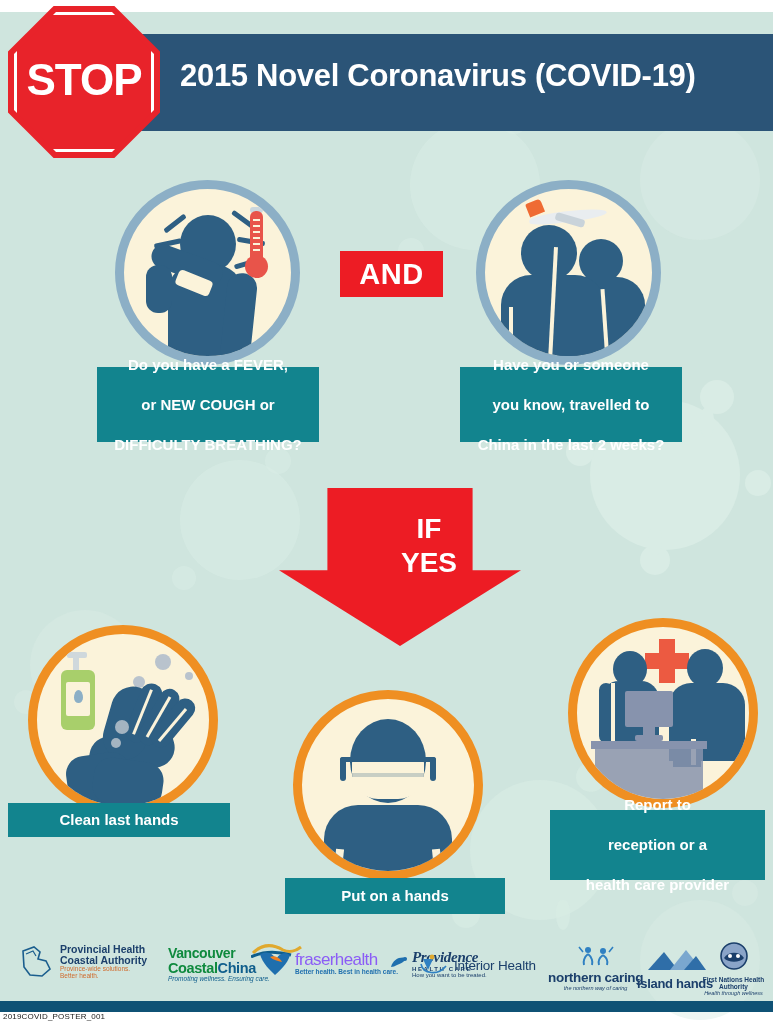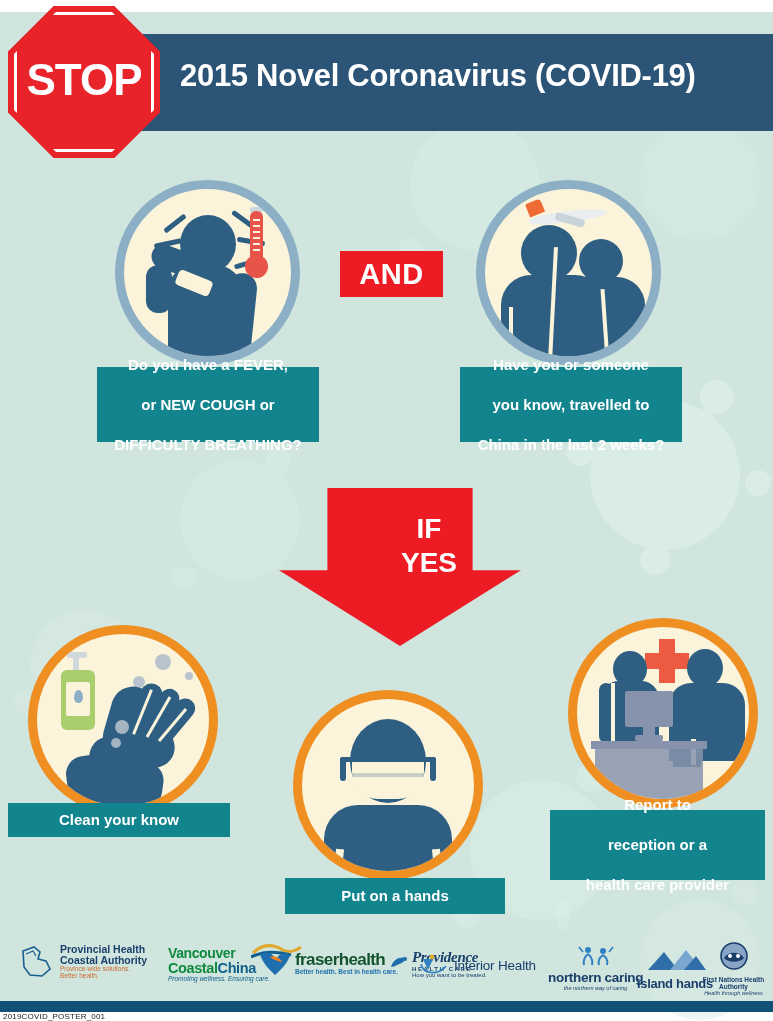--- a/index.html
+++ b/index.html
@@ -234,21 +234,21 @@
 
     <div class="bubble" style="left:78px;top:86px;width:14px;height:14px;opacity:.85;"></div>
     <div class="bubble" style="left:74px;top:104px;width:10px;height:10px;opacity:.85;"></div>
 
     <div class="cream" style="left:104px;top:54px;width:3px;height:48px;transform:rotate(22deg);"></div>
     <div class="cream" style="left:120px;top:60px;width:3px;height:46px;transform:rotate(30deg);"></div>
     <div class="cream" style="left:134px;top:70px;width:3px;height:42px;transform:rotate(40deg);"></div>
   </div>
 
   <div class="teal-box" style="left:8px;top:803px;width:222px;height:34px;">
-    <span>Clean your know</span>
+    <span>Clean last hands</span>
   </div>
 
   <div class="circle orange-ring" style="left:293px;top:690px;width:190px;height:190px;">
 
     <div class="fg-round" style="left:48px;top:20px;width:76px;height:84px;"></div>
 
     <div class="cream" style="left:50px;top:58px;width:72px;height:42px;border-radius:6px 6px 26px 26px;"></div>
     <div class="fg" style="left:38px;top:58px;width:96px;height:5px;border-radius:3px;"></div>
     <div class="fg" style="left:38px;top:58px;width:6px;height:24px;border-radius:3px;"></div>
     <div class="fg" style="left:128px;top:58px;width:6px;height:24px;border-radius:3px;"></div>
@@ -324,21 +324,21 @@
         <div style="font-size:6.5px;color:#0f5e8c;font-style:italic;">Promoting wellness. Ensuring care.</div>
       </div>
     </div>
 
     <div class="logo" style="left:258px;top:20px;">
       <svg width="34" height="26" viewBox="0 0 34 26">
         <path d="M2 4 C10 0 16 4 18 10 C20 4 27 1 32 5 C30 14 20 22 17 25 C13 21 4 13 2 4 Z" fill="#1f6fae"></path>
         <path d="M12 7 C17 5 22 8 24 12 C20 11 15 10 12 7 Z" fill="#f08020"></path>
       </svg>
       <div class="logo-txt" style="margin-left:3px;">
-        <div style="font-size:17px;font-weight:bold;color:#14532d;letter-spacing:-0.6px;">fraserhealth</div>
+        <div style="font-size:17px;font-weight:normal;color:#8b5cf6;letter-spacing:-0.6px;">fraserhealth</div>
         <div style="font-size:6.5px;color:#1f6fae;font-weight:bold;">Better health. Best in health care.</div>
       </div>
     </div>
 
     <div class="logo" style="left:388px;top:20px;">
       <svg width="22" height="22" viewBox="0 0 22 22">
         <path d="M3 14 C5 6 12 3 19 5 C16 9 12 11 9 12 C7 13 5 14 3 14 Z" fill="#1f6fae"></path>
         <circle cx="17" cy="6" r="2" fill="#1f6fae"></circle>
       </svg>
       <div class="logo-txt" style="margin-left:2px;">

